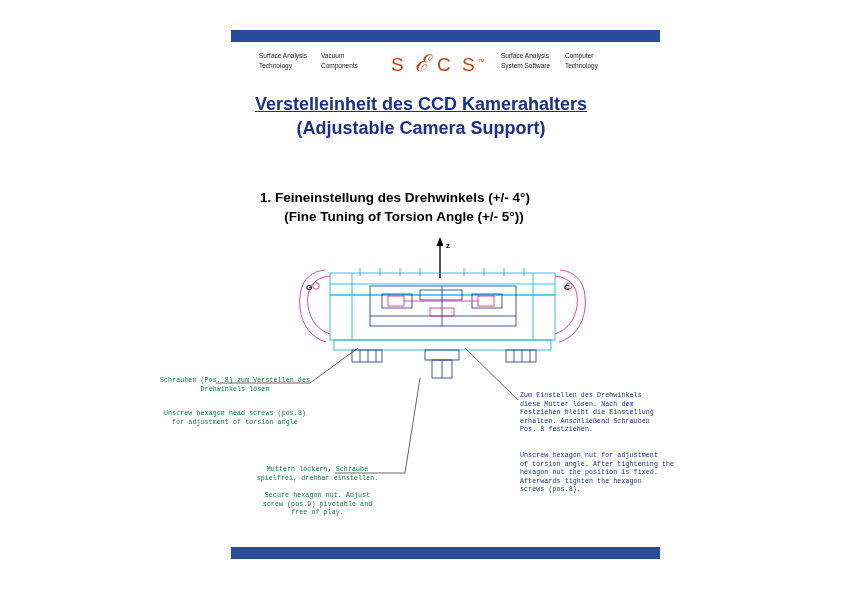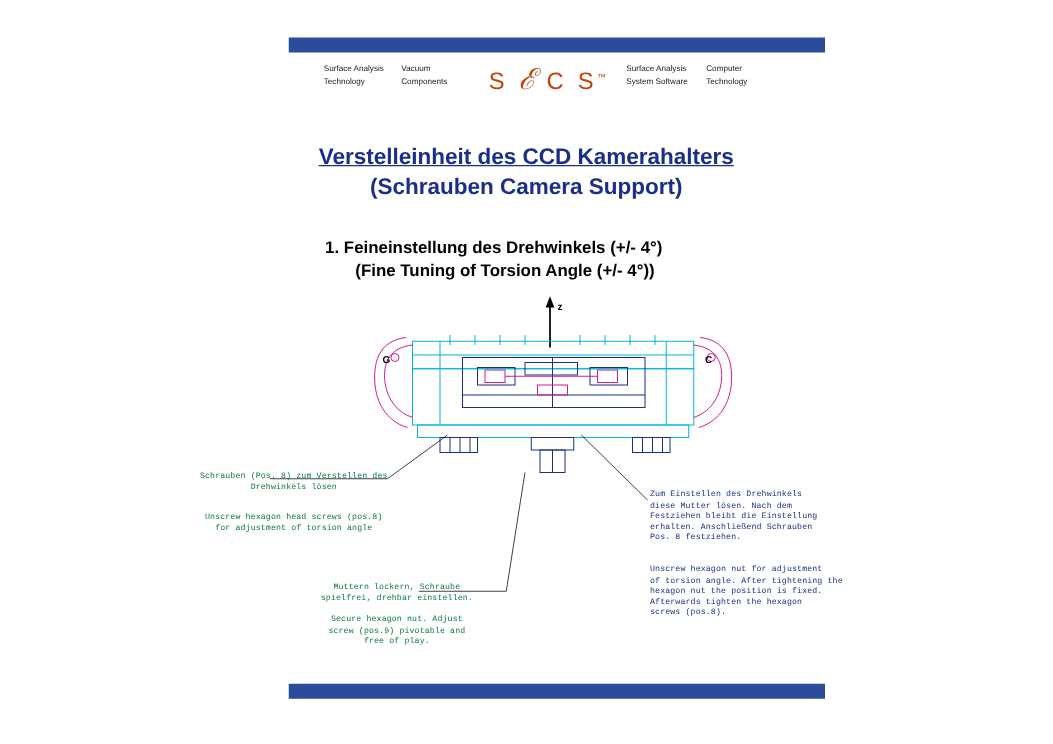--- a/index.html
+++ b/index.html
@@ -70,21 +70,21 @@
   .specs-logo .sp-tm {
     font-size: 7px;
     vertical-align: super;
     letter-spacing: 0;
   }
 
   
   .title-block {
     position: absolute;
     left: 0;
-    top: 113px;
+    top: 92px;
     width: 842px;
     text-align: center;
   }
   .title-main {
     font-size: 18px;
     font-weight: bold;
     color: #1b2f8a;
     text-decoration: underline;
     line-height: 24px;
   }
@@ -168,26 +168,26 @@
       <span>S&nbsp;<span class="sp-e">ℰ</span>&nbsp;C&nbsp;S</span><span class="sp-tm">™</span>
     </div>
     <div class="logo-text l3">Surface Analysis
 System Software</div>
     <div class="logo-text l4">Computer
 Technology</div>
   </div>
 
   <div class="title-block">
     <div class="title-main">Verstelleinheit des CCD Kamerahalters</div>
-    <div class="title-sub">(Schrauben Camera Support)</div>
+    <div class="title-sub">(Adjustable Camera Support)</div>
   </div>
 
   <div class="section-block">
     <div class="section-line1">1. Feineinstellung des Drehwinkels (+/- 4°)</div>
-    <div class="section-line2">(Fine Tuning of Torsion Angle (+/- 4°))</div>
+    <div class="section-line2">(Fine Tuning of Torsion Angle (+/- 5°))</div>
   </div>
 
   <div class="drawing">
     <svg width="610" height="310" viewBox="0 0 610 310" xmlns="http://www.w3.org/2000/svg">
 
       <g>
         <line x1="320" y1="15" x2="320" y2="50" stroke="#000000" stroke-width="1.4"></line>
         <polygon points="320,9 316.5,18 323.5,18" fill="#000000"></polygon>
         <text class="axis-label" x="326" y="20">z</text>
       </g>

